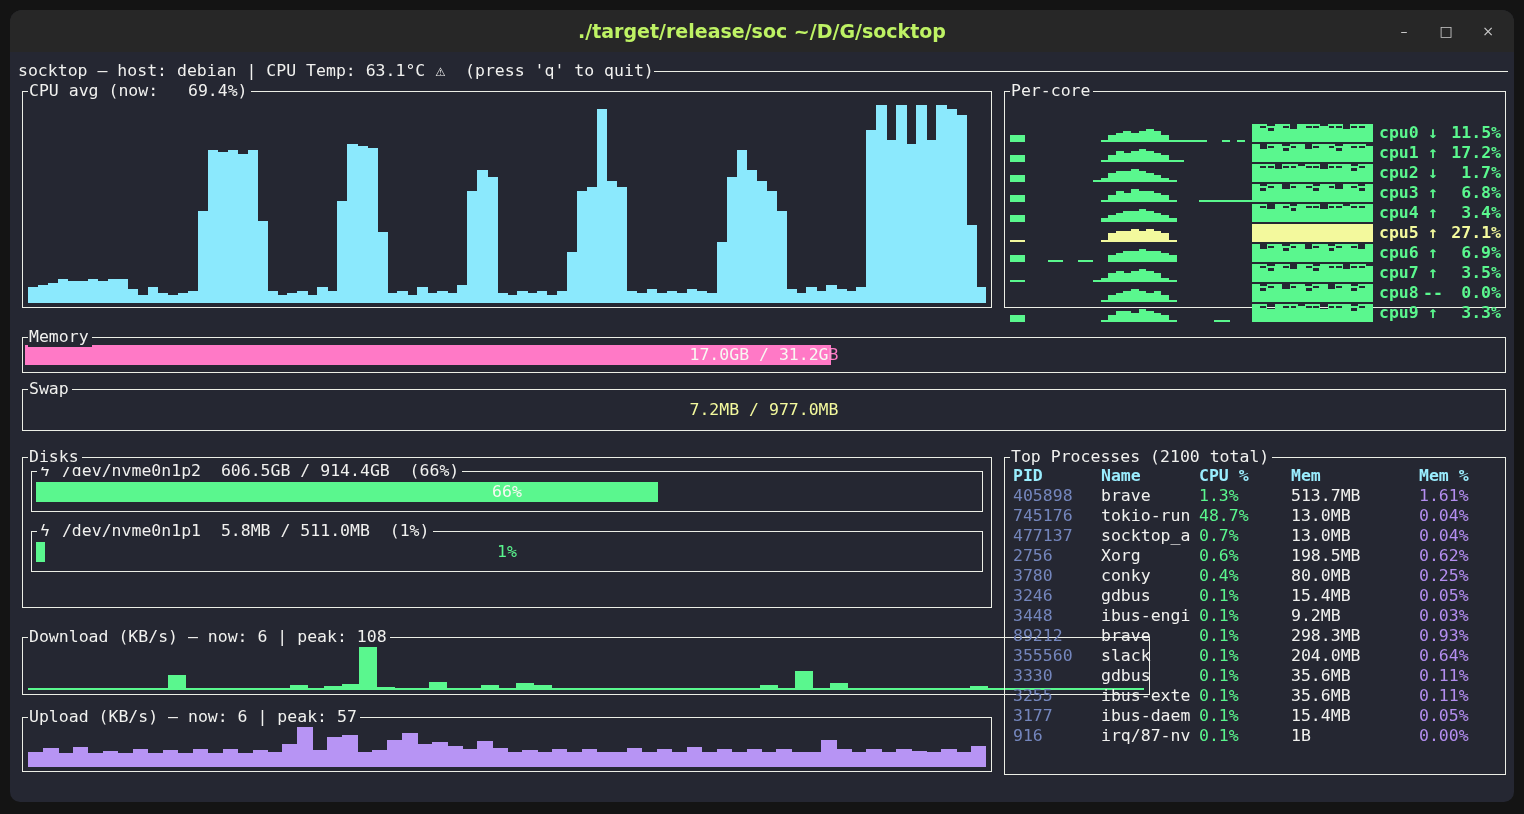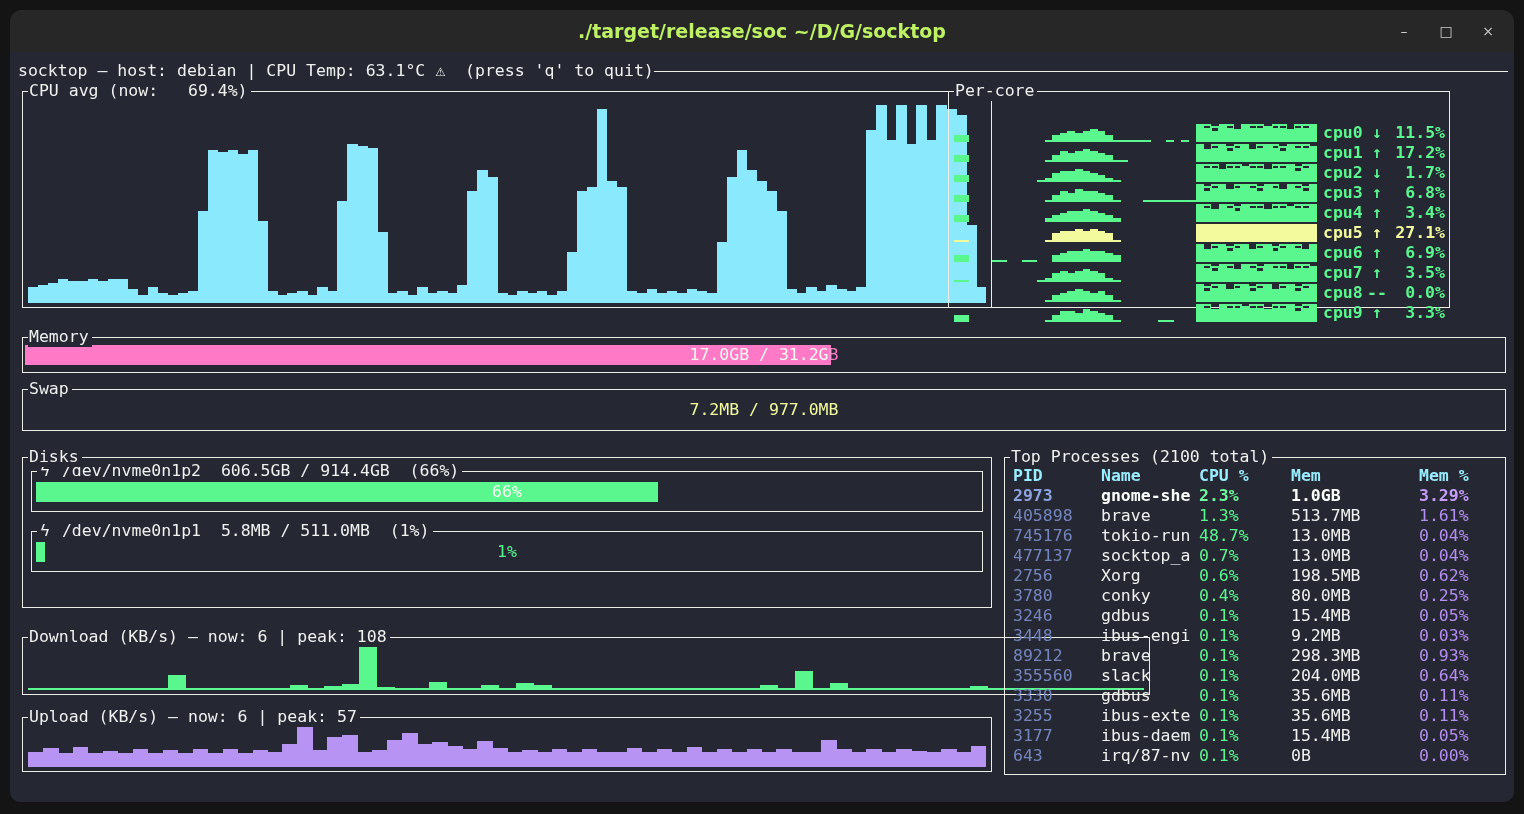--- a/index.html
+++ b/index.html
@@ -22,21 +22,21 @@
 
   .app-header { position:absolute; left:8px; right:6px; top:9px; height:20px;
                 display:flex; align-items:center; white-space:pre; }
   .app-header .hline { flex:1; height:0; border-top:1px solid #eceee6; margin-top:1px; }
 
   .panel { position:absolute; border:1px solid #eceee6; }
   .panel-title { position:absolute; top:-11px; left:5px; background:#252732;
                  padding:0 3px 0 1px; white-space:pre; z-index:2; }
 
   #cpu-panel      { left:12px;  top:39px;  width:970px;  height:217px; }
-  #percore-panel  { left:938px; top:39px;  width:502px;  height:217px; }
+  #percore-panel  { left:994px; top:39px;  width:502px;  height:217px; }
   #memory-panel   { left:12px;  top:285px; width:1484px; height:36px; }
   #swap-panel     { left:12px;  top:337px; width:1484px; height:42px; }
   #disks-panel    { left:12px;  top:405px; width:970px;  height:151px; }
   #download-panel { left:12px;  top:585px; width:1128px;  height:58px;text-align:center; }
   #upload-panel   { left:12px;  top:665px; width:970px;  height:55px; }
   #proc-panel     { left:994px; top:405px; width:502px;  height:318px;padding-left:8px; }
 
   .chart-box { position:absolute; left:5px; right:5px; top:7px; bottom:4px; }
   .chart-box svg { position:absolute; width:100%; height:100%; display:block; }
 
@@ -872,27 +872,20 @@
       <span class="panel-title">Top Processes (2100 total)</span>
       <div class="proc-table">
         <div class="proc-row header">
           <span>PID</span>
           <span>Name</span>
           <span>CPU %</span>
           <span>Mem</span>
           <span>Mem %</span>
         </div>
         <div id="proc-rows">
-            <div class="proc-row bold">
-    <span class="c-pid">2973</span>
-    <span class="c-name">gnome-she</span>
-    <span class="c-cpu">2.3%</span>
-    <span class="c-mem">1.0GB</span>
-    <span class="c-memp">3.29%</span>
-  </div>
             <div class="proc-row">
     <span class="c-pid">405898</span>
     <span class="c-name">brave</span>
     <span class="c-cpu">1.3%</span>
     <span class="c-mem">513.7MB</span>
     <span class="c-memp">1.61%</span>
   </div>
             <div class="proc-row">
     <span class="c-pid">745176</span>
     <span class="c-name">tokio-run</span>
@@ -964,24 +957,24 @@
     <span class="c-memp">0.11%</span>
   </div>
             <div class="proc-row">
     <span class="c-pid">3177</span>
     <span class="c-name">ibus-daem</span>
     <span class="c-cpu">0.1%</span>
     <span class="c-mem">15.4MB</span>
     <span class="c-memp">0.05%</span>
   </div>
             <div class="proc-row">
-    <span class="c-pid">643</span>
+    <span class="c-pid">916</span>
     <span class="c-name">irq/87-nv</span>
     <span class="c-cpu">0.1%</span>
-    <span class="c-mem">0B</span>
+    <span class="c-mem">1B</span>
     <span class="c-memp">0.00%</span>
   </div>
           </div>
       </div>
     </div>
 
   </div>
 </div>
 
 </body></html>

